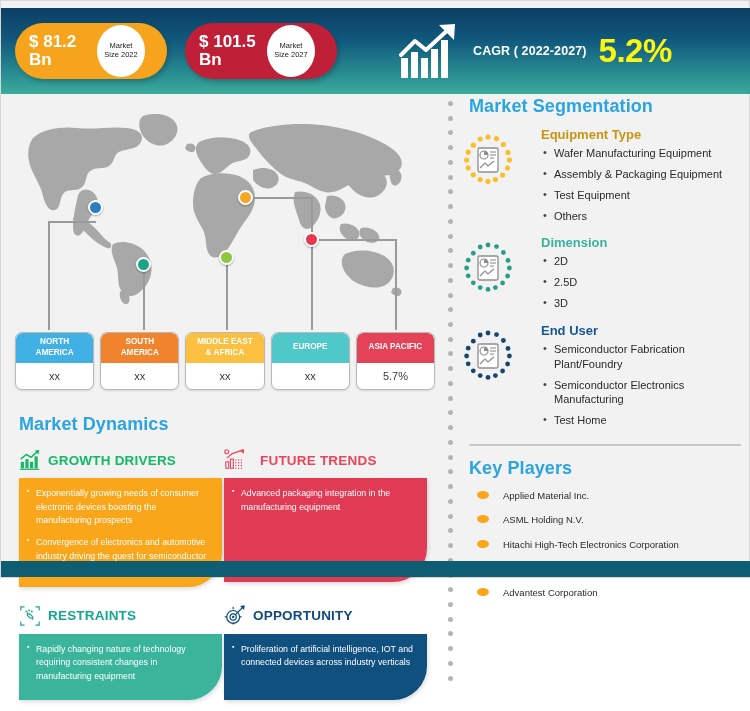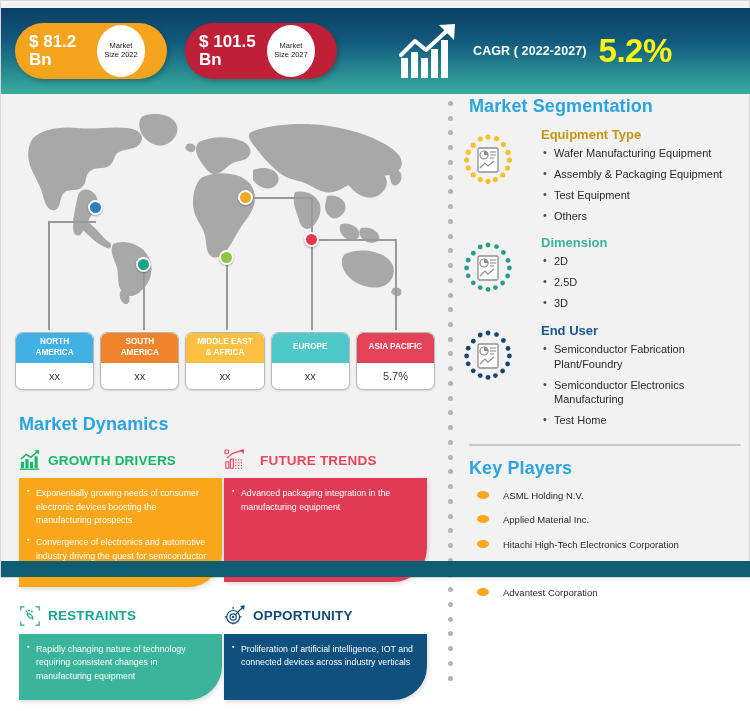--- a/index.html
+++ b/index.html
@@ -621,22 +621,22 @@
           <li>Test Home</li>
         </ul>
       </div>
     </div>
 
     <div class="hr-rule"></div>
 
     <div class="players">
       <h2 class="section-title" style="margin-left:8px;">Key Players</h2>
       <ul>
+        <li>Applied Material Inc.</li>
         <li>ASML Holding N.V.</li>
-        <li>Applied Material Inc.</li>
         <li>Hitachi High-Tech Electronics Corporation</li>
         <li>KLA Corporation</li>
         <li>Advantest Corporation</li>
       </ul>
     </div>
   </div>
 
   <div class="footer-bar"></div>
 </div>
 

